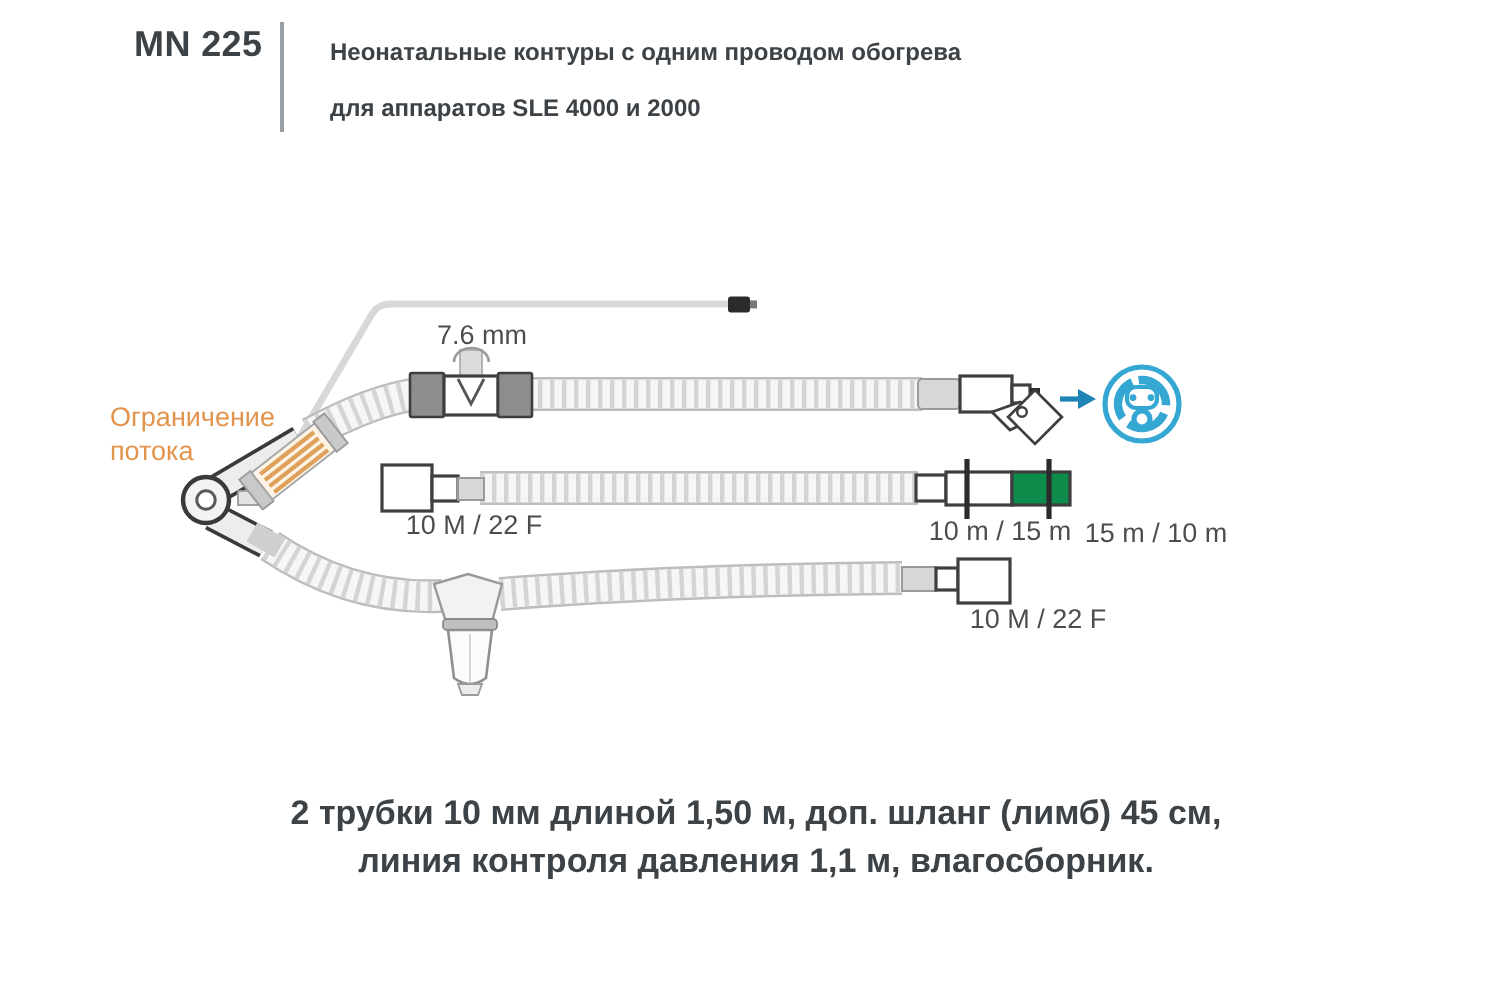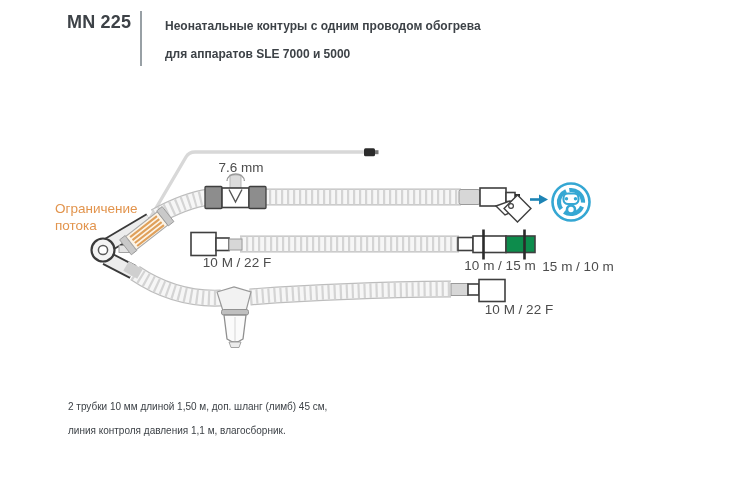--- a/index.html
+++ b/index.html
@@ -13,22 +13,23 @@
     letter-spacing:.2px;white-space:nowrap;
   }
   .hdr-divider{position:absolute;left:140px;top:11px;width:2px;height:55px;background:#98a0a5;}
   .title{
     position:absolute;left:151px;top:12px;width:540px;font-size:12px;font-weight:bold;
     line-height:28px;
     margin-left:14px;
   }
   
   .footer{
-    position:absolute;left:68px;top:395px;width:620px;font-size:10px;font-weight:normal;
+    position:absolute;left:68px;top:395px;width:620px;font-size:17px;font-weight:bold;
     line-height:24px;
+    text-align:center;
   }
   
   svg.diagram{position:absolute;left:0;top:0;}
   .tube-under{stroke:#bdbdbd;stroke-width:17;fill:none;}
   .tube-mid{stroke:#f6f6f6;stroke-width:14.6;fill:none;}
   .tube-ribs{stroke:#d4d4d4;stroke-width:14.6;fill:none;stroke-dasharray:2.2 3.8;}
   .pline{stroke:#d8d8d8;stroke-width:3.4;fill:none;}
   .conn{fill:#ffffff;stroke:#3f3f3f;stroke-width:1.6;}
   .sleeve{fill:#d7d7d7;stroke:#9a9a9a;stroke-width:1;}
   .band{fill:#8d8d8d;stroke:#3f3f3f;stroke-width:1.3;}
@@ -40,21 +41,21 @@
 </style>
 </head>
 <body>
 
 <div class="page">
 
   <div class="code">MN 225</div>
   <div class="hdr-divider"></div>
   <div class="title">
     <div>Неонатальные контуры с одним проводом обогрева</div>
-    <div>для аппаратов SLE 7000 и 5000</div>
+    <div>для аппаратов SLE 4000 и 2000</div>
   </div>
 
   <svg class="diagram" width="743" height="492" viewBox="0 0 743 492">
     <defs>
       <path id="tubeTopLeft" d="M 155 217 Q 186 200 209 197"></path>
       <path id="tubeTopMain" d="M 263 197 L 461 197"></path>
       <path id="tubeMidMain" d="M 240 244 L 459 244"></path>
       <path id="tubeBotLeft" d="M 135 273 Q 175 300 221 298"></path>
       <path id="tubeBotMain" d="M 250 297 Q 340 290 451 289"></path>
     </defs>

